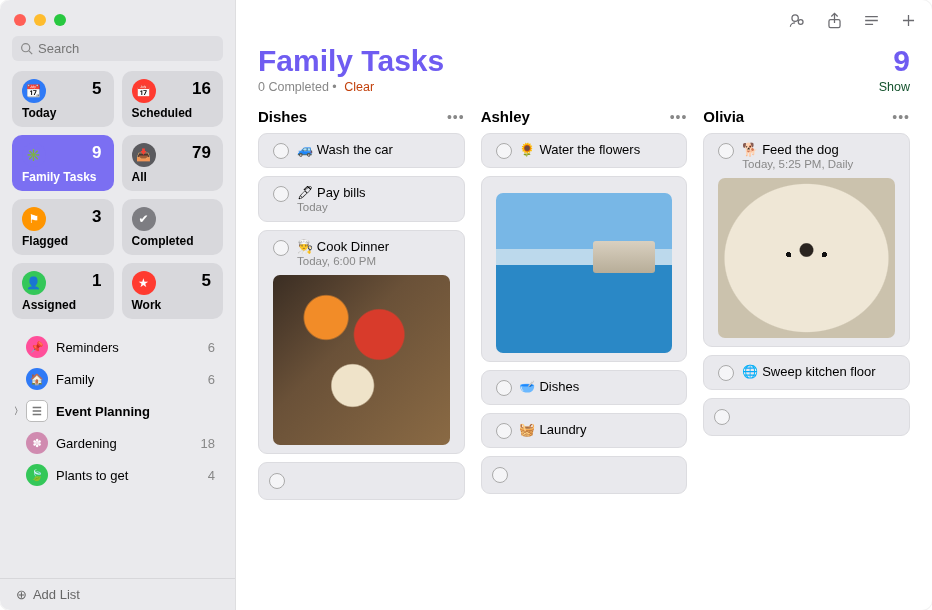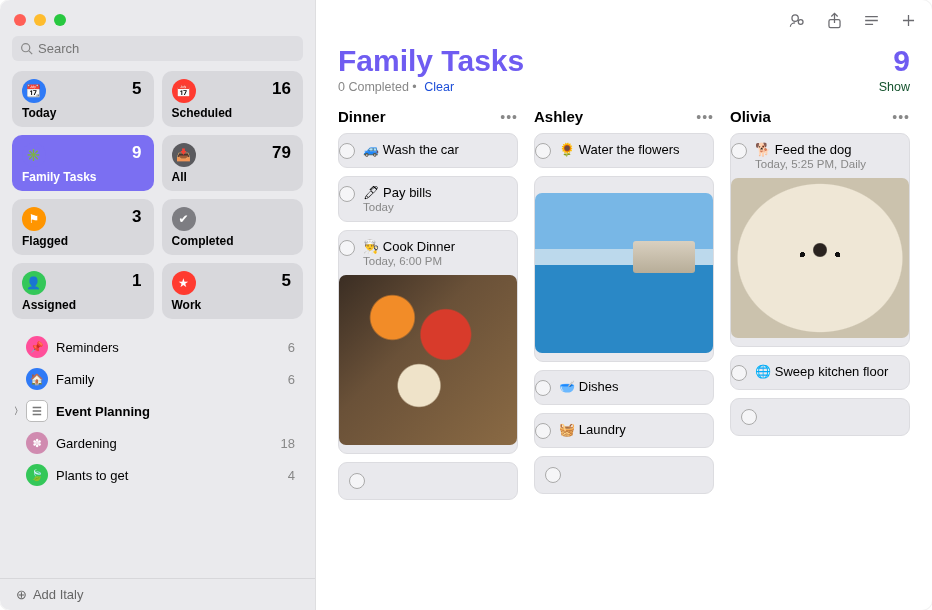--- a/index.html
+++ b/index.html
@@ -8,21 +8,21 @@
   width: 932px; height: 610px;
   display: flex;
   background: #fff;
   color: #000;
   font-size: 13px;
   overflow: hidden;
   border-radius: 10px;
   box-shadow: 0 0 0 1px rgba(0,0,0,0.05);
 }
 .sidebar {
-  width: 316px;
+  width: 236px;
   background: #eaeaed;
   display: flex;
   flex-direction: column;
   border-right: 1px solid rgba(0,0,0,0.05);
 }
 .traffic { display:flex; gap:8px; padding:14px 14px 10px; }
 .dot { width:12px; height:12px; border-radius:50%; }
 .dot.red{background:#ff5f57;} .dot.yellow{background:#febc2e;} .dot.green{background:#28c840;}
 .search {
   margin: 0 12px 10px;
@@ -87,32 +87,32 @@
   padding:0 14px;gap:18px;color:#6b6b70;
 }
 .toolbar .tbtn{cursor:pointer;}
 .toolbar svg{width:19px;height:19px;fill:none;stroke:#6b6b70;stroke-width:1.6;}
 .content{padding:0 22px 10px;flex:1;overflow:auto;}
 .title-row{display:flex;justify-content:space-between;align-items:flex-start;margin-bottom:2px;}
 .list-title{font-size:30px;font-weight:700;color:#6f5cf1;}
 .big-count{font-size:30px;font-weight:600;color:#6f5cf1;}
 .subrow{display:flex;justify-content:space-between;font-size:12.5px;margin-bottom:14px;}
 .subrow .left{color:#888;}
-.subrow .clear{color:#1d4ed8;cursor:pointer;margin-left:4px;}
+.subrow .clear{color:#c2410c;cursor:pointer;margin-left:4px;}
 .subrow .show{color:#14532d;cursor:pointer;}
 .columns{display:flex;gap:16px;}
 .col{flex:1;min-width:0;}
 .col-head{display:flex;justify-content:space-between;align-items:center;margin-bottom:8px;}
 .col-name{font-weight:700;font-size:15px;}
 .col-menu{color:#888;cursor:pointer;font-size:14px;letter-spacing:1px;}
 .card{
   background:#e9e9ed;
   border:1px solid #dcdce0;
   border-radius:9px;
-  padding:8px 0;
+  padding:8px 14px;
   margin-bottom:8px;
 }
 .card .row1{display:flex;align-items:flex-start;gap:8px;}
 .chk{
   width:16px;height:16px;flex-shrink:0;
   border:1.5px solid #aaa;border-radius:50%;
   margin-top:1px;cursor:pointer;background:#f5f5f7;
 }
 .card .txt{flex:1;}
 .card .task-title{font-size:13px;}
@@ -226,21 +226,21 @@
         </div>
         <div class="list-row">
           <span class="bullet" style="background:#34c759">🍃</span>
           <span class="name">Plants to get</span>
           <span class="cnt">4</span>
         </div>
       </div>
   </div>
   <div class="addlist">
     <span>⊕</span>
-    <span>Add Italy</span>
+    <span>Add List</span>
   </div>
 </div>
 
 <div class="main">
   <div class="toolbar">
     <span class="tbtn"><svg viewBox="0 0 24 24">
           <circle cx="9" cy="9" r="4"></circle>
           <circle cx="16" cy="14" r="3"></circle>
           <path d="M3 20c0-3 3-5 6-5"></path>
         </svg></span>
@@ -267,21 +267,21 @@
       <div class="left">
         <span>0 Completed</span>
         <span> • </span>
         <span class="clear">Clear</span>
       </div>
       <span class="show">Show</span>
     </div>
     <div class="columns" id="columns">
         <div class="col">
           <div class="col-head">
-            <span class="col-name">Dinner</span>
+            <span class="col-name">Dishes</span>
             <span class="col-menu">•••</span>
           </div>
           <div class="card">
             <div class="row1">
               <div class="chk"></div>
               <div class="txt">
                 <div class="task-title">🚙 Wash the car</div>
               </div>
             </div>
           </div>

